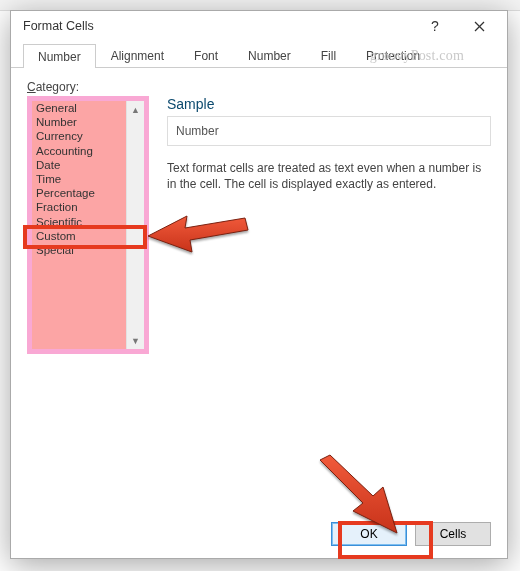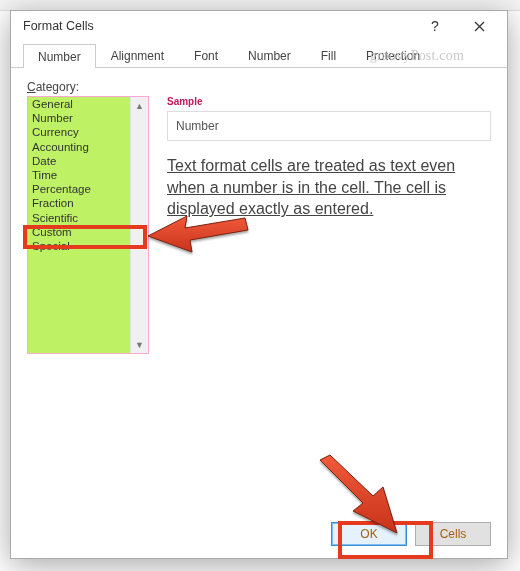--- a/index.html
+++ b/index.html
@@ -92,22 +92,22 @@
 
   .columns {
     display: flex;
     gap: 18px;
   }
 
   .listbox-wrap { position: relative; width: 122px; }
   .listbox {
     width: 122px;
     height: 258px;
-    border: 1px solid #f9a8d4;
-    background: #bef264;
+    border: 5px solid #f9a8d4;
+    background: #fca5a5;
     box-sizing: border-box;
     overflow: hidden;
     position: relative;
   }
   .lb-scroll {
     position: absolute; right: 0; top: 0; bottom: 0; width: 17px;
     background: #f0f0f0;
     border-left: 1px solid #e2e2e2;
     display: flex; flex-direction: column; justify-content: space-between; align-items: center;
   }
@@ -125,35 +125,34 @@
     font-size: 11.5px;
     color: #333;
     white-space: nowrap;
   }
   .lb-item.selected {
     background: #0a64c8;
     color: #fff;
   }
 
   .rightcol { flex: 1; position: relative; }
-  .sample-label { font-size: 10px; color: #be185d; margin-bottom: 4px; margin-top: 0; font-weight: bold; }
+  .sample-label { font-size: 14px; color: #0c4a6e; margin-bottom: 4px; margin-top: 0; }
   .sample-box {
     border: 1px solid #ddd;
     padding: 6px 8px;
     font-size: 12px;
     color: #555;
     height: 16px;
     line-height: 16px;
   }
   .desc {
     margin-top: 14px;
-    font-size: 16px;
+    font-size: 12px;
     color: #444;
     line-height: 1.35;
-    text-decoration: underline;
   }
 
   .watermark {
     position: absolute;
     right: 56px;
     top: 48px;
     font-family: Georgia, "Times New Roman", serif;
     font-size: 14px;
     color: #c9c9c9;
     letter-spacing: 0.2px;
@@ -169,21 +168,21 @@
   }
   .btn {
     width: 76px;
     height: 24px;
     border: 1px solid #adadad;
     background: #e1e1e1;
     display: flex;
     align-items: center;
     justify-content: center;
     font-size: 12px;
-    color: #a16207;
+    color: #000000;
     box-sizing: border-box;
   }
   .btn.primary {
     border: 1px solid #3a8fd8;
     box-shadow: inset 0 0 0 1px #7dbef0;
     background: #e5f1fb;
   }
 
   
   .hl {

